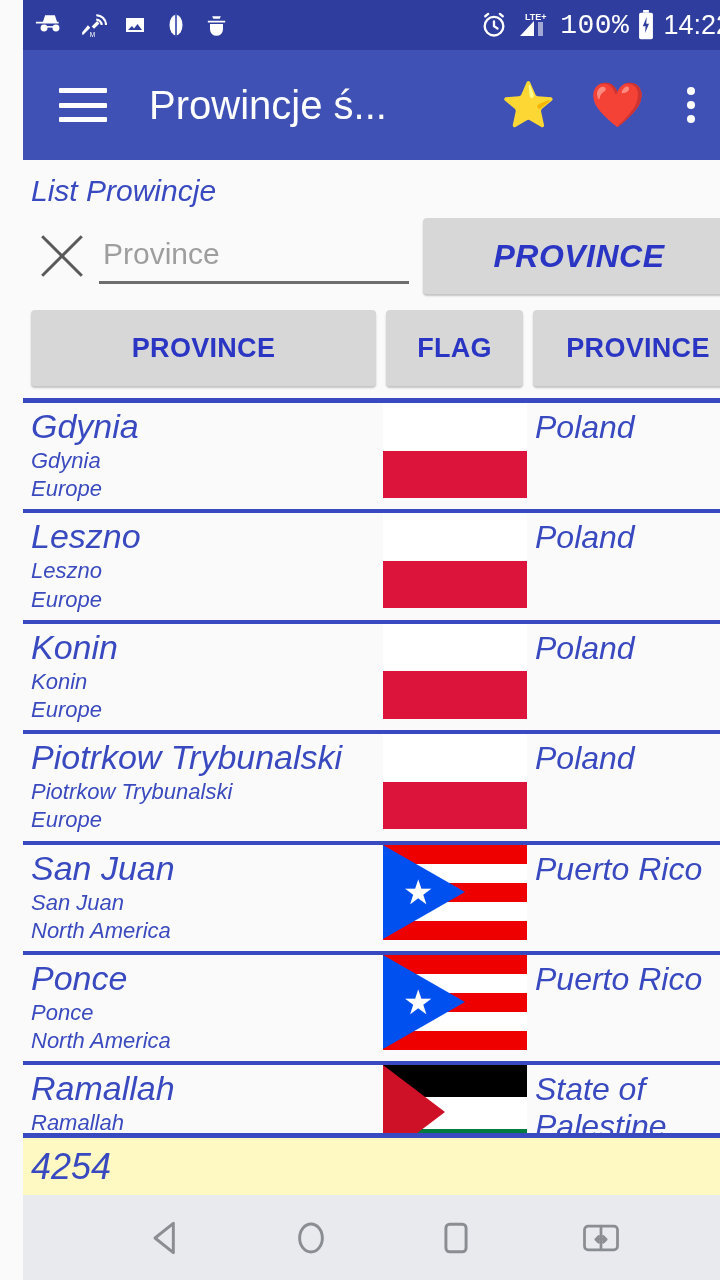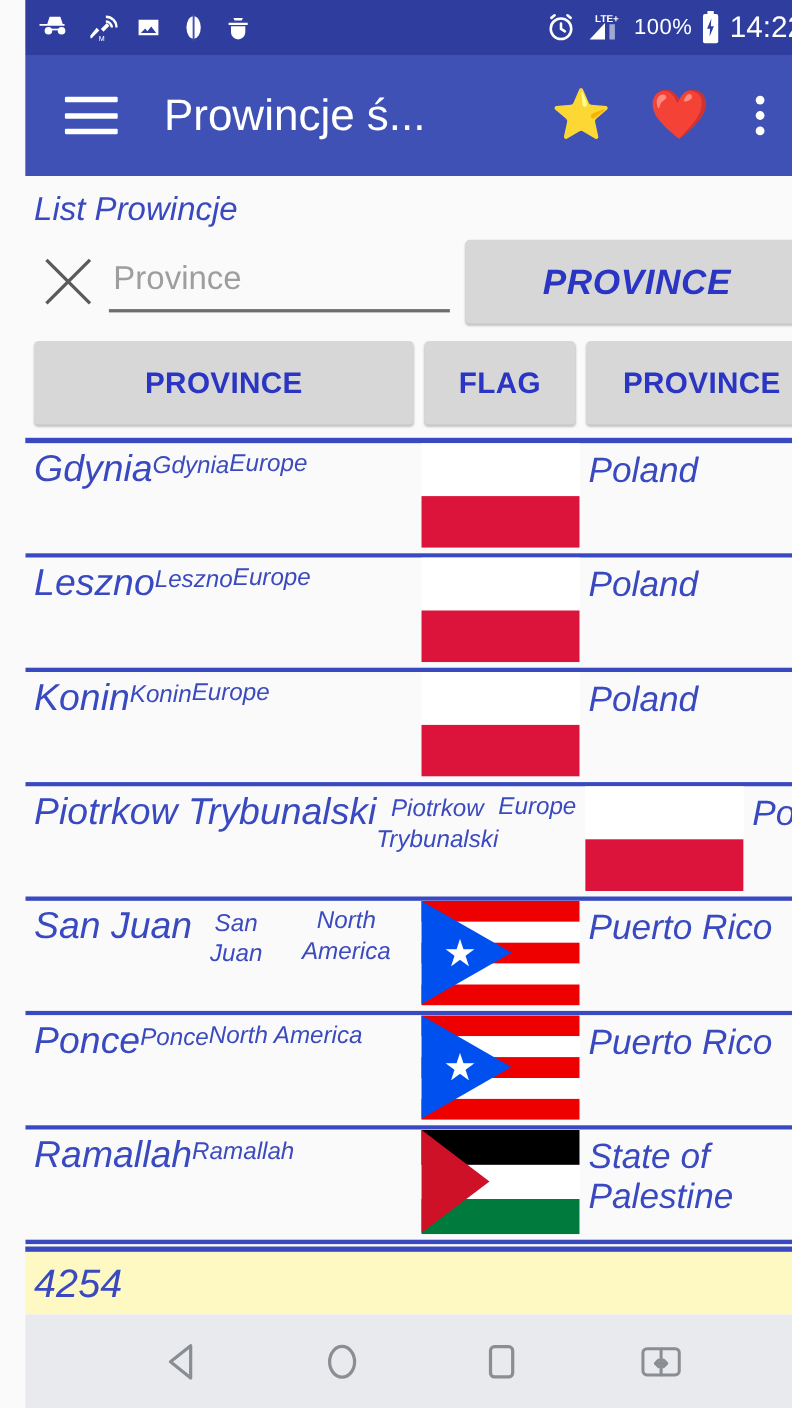--- a/index.html
+++ b/index.html
@@ -12,21 +12,21 @@
   .screen { width:720px; height:1280px; position:relative; display:flex; flex-direction:column;margin-left:23px; }
 
   
   .statusbar {
     height:50px; background:#2F3E9E; color:#FFFFFF;
     display:flex; align-items:center; padding:0 12px; flex:0 0 50px;
   }
   .sb-left { display:flex; align-items:center; gap:14px; }
   .sb-right { margin-left:auto; display:flex; align-items:center; gap:8px; }
   .sb-icon { display:inline-flex; align-items:center; justify-content:center; }
-  .sb-text { font-size:20px; font-weight:400; letter-spacing:0.5px; }
+  .sb-text { font-size:28px; font-weight:400; letter-spacing:0.5px;font-family:Liberation Mono, monospace; }
   .sb-time { font-size:27px; font-weight:400; }
 
   
   .appbar {
     height:110px; background:#3F51B5; flex:0 0 110px;
     display:flex; align-items:center; padding:0 36px;justify-content:space-between;
   }
   .hamburger { width:48px; height:34px; display:flex; flex-direction:column; justify-content:space-between; cursor:pointer; }
   .hamburger span { display:block; height:5px; background:#fff; border-radius:1px; }
   .appbar-title {
@@ -86,21 +86,21 @@
   
   .list {
     flex:1 1 auto; min-height:0; overflow:hidden;
     border-top:5px solid #3949C0; background:#FAFAFA; position:relative;
   }
   .row {
     display:flex; align-items:stretch;
     border-bottom:4px solid #3949C0;
     background:#FAFAFA; min-height:104px; cursor:pointer;
   }
-  .row-left { flex:1 1 auto; padding:4px 8px 6px 8px; display:flex; flex-direction:row; justify-content:flex-start;text-align:center; }
+  .row-left { flex:1 1 auto; padding:4px 8px 6px 8px; display:flex; flex-direction:column; justify-content:flex-start; }
   .prov-name {
     color:#3949C0; font-size:34px; font-style:italic; line-height:1.12;
     white-space:nowrap;
   }
   .prov-sub {
     color:#3B4BBF; font-size:22px; font-style:italic; line-height:1.28; padding-top:2px;
   }
   .prov-cont {
     color:#3B4BBF; font-size:22px; font-style:italic; line-height:1.28;
   }

